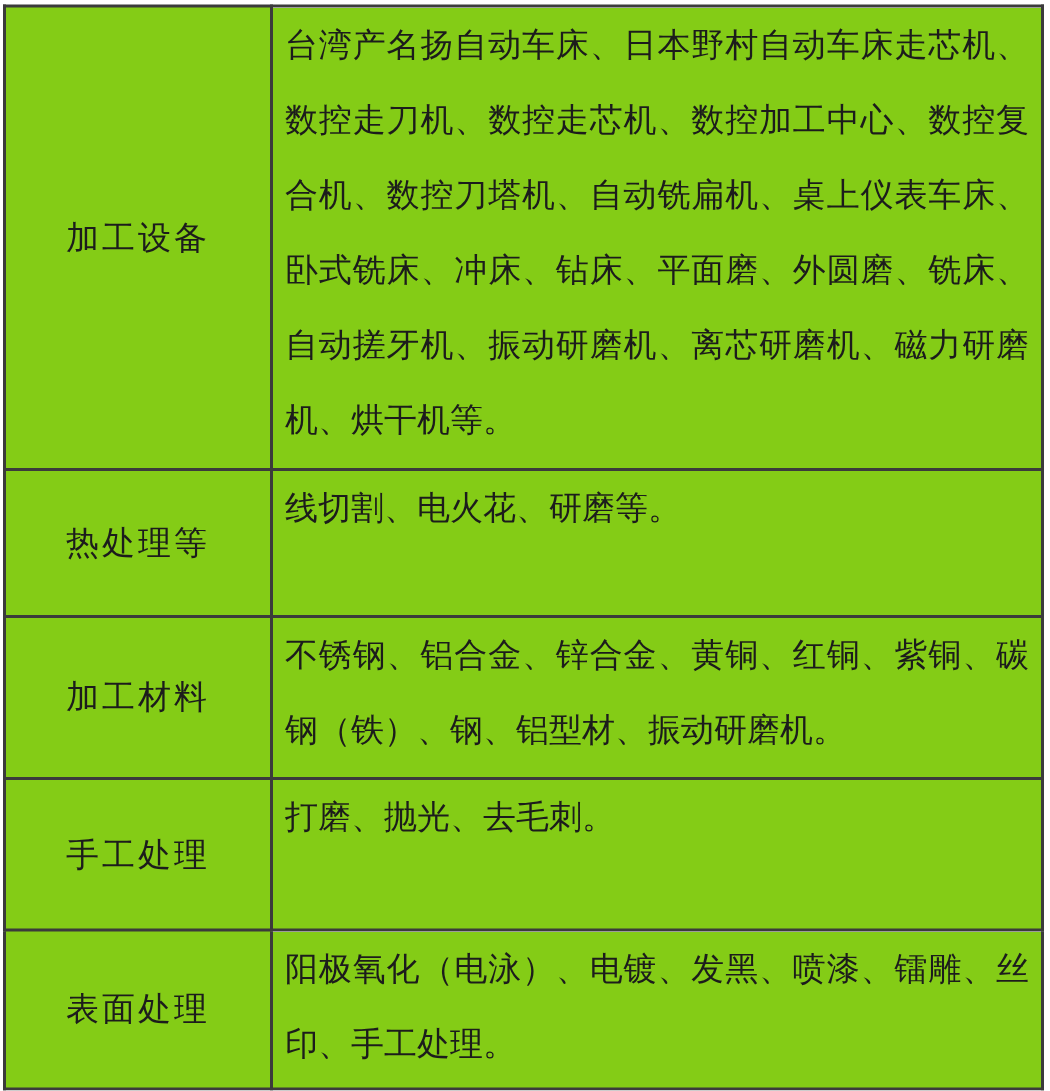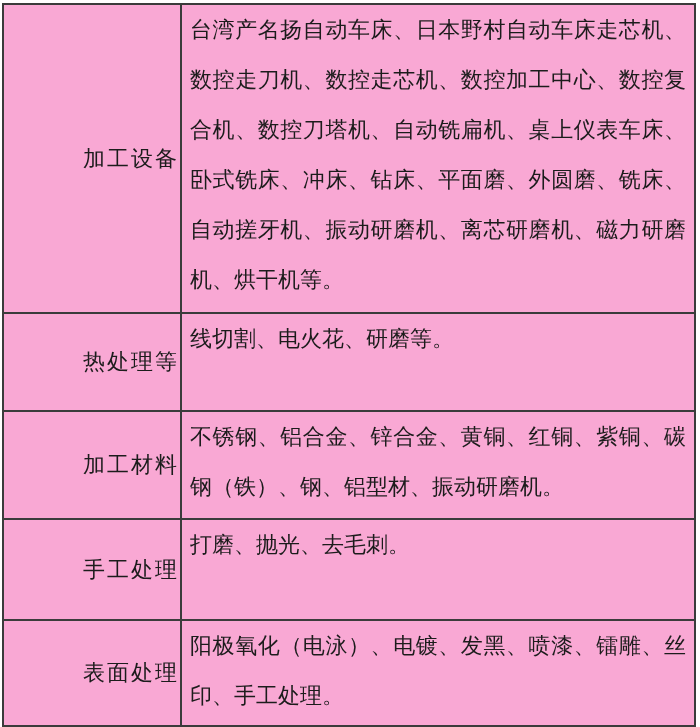--- a/index.html
+++ b/index.html
@@ -17,25 +17,25 @@
   table.doc-table {
     position: absolute;
     left: 2px;
     top: 3px;
     width: 694px;
     border-collapse: collapse;
     table-layout: fixed;
   }
   table.doc-table td {
     border: 2px solid #3b3b3b;
-    background: #f9a8d4;
+    background: #84cc16;
   }
   td.label-cell {
     width: 174px;
-    text-align: right;
+    text-align: center;
     vertical-align: middle;
     font-size: 22px;
     letter-spacing: 2px;
     color: #1c1c1c;
   }
   td.content-cell {
     padding: 0 8px;
     vertical-align: top;
     text-align: justify;
     font-size: 22px;

